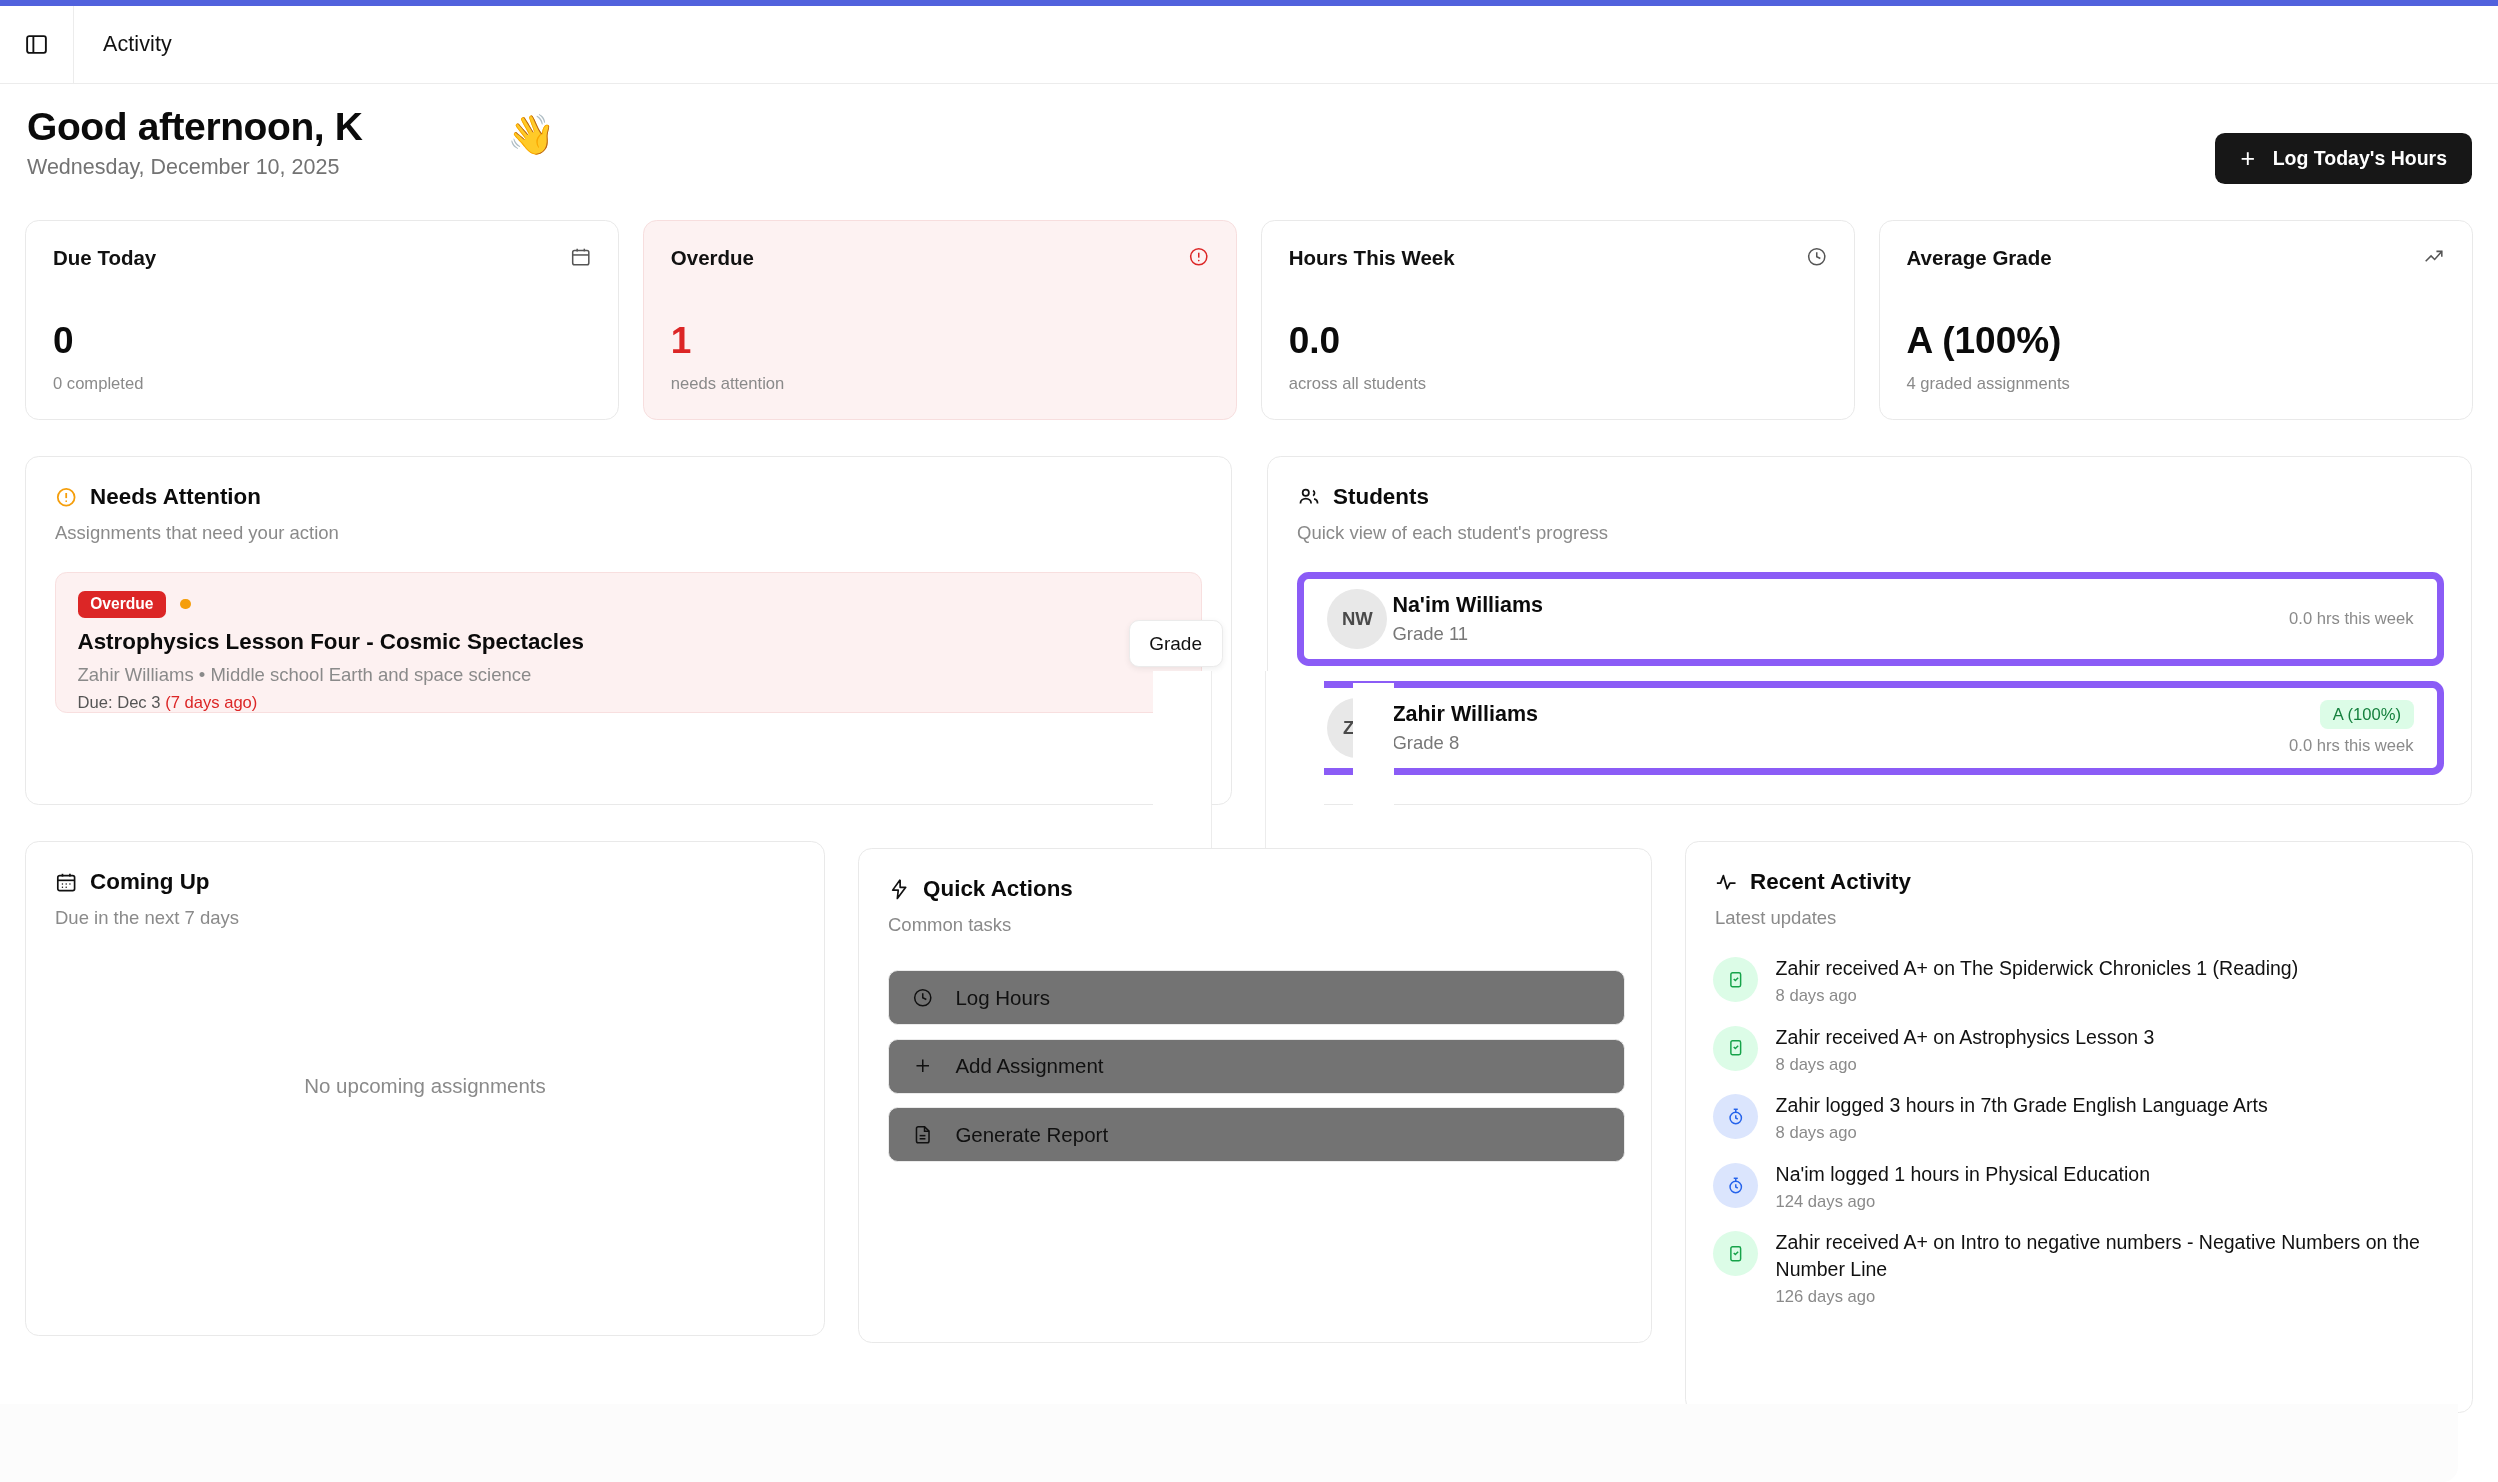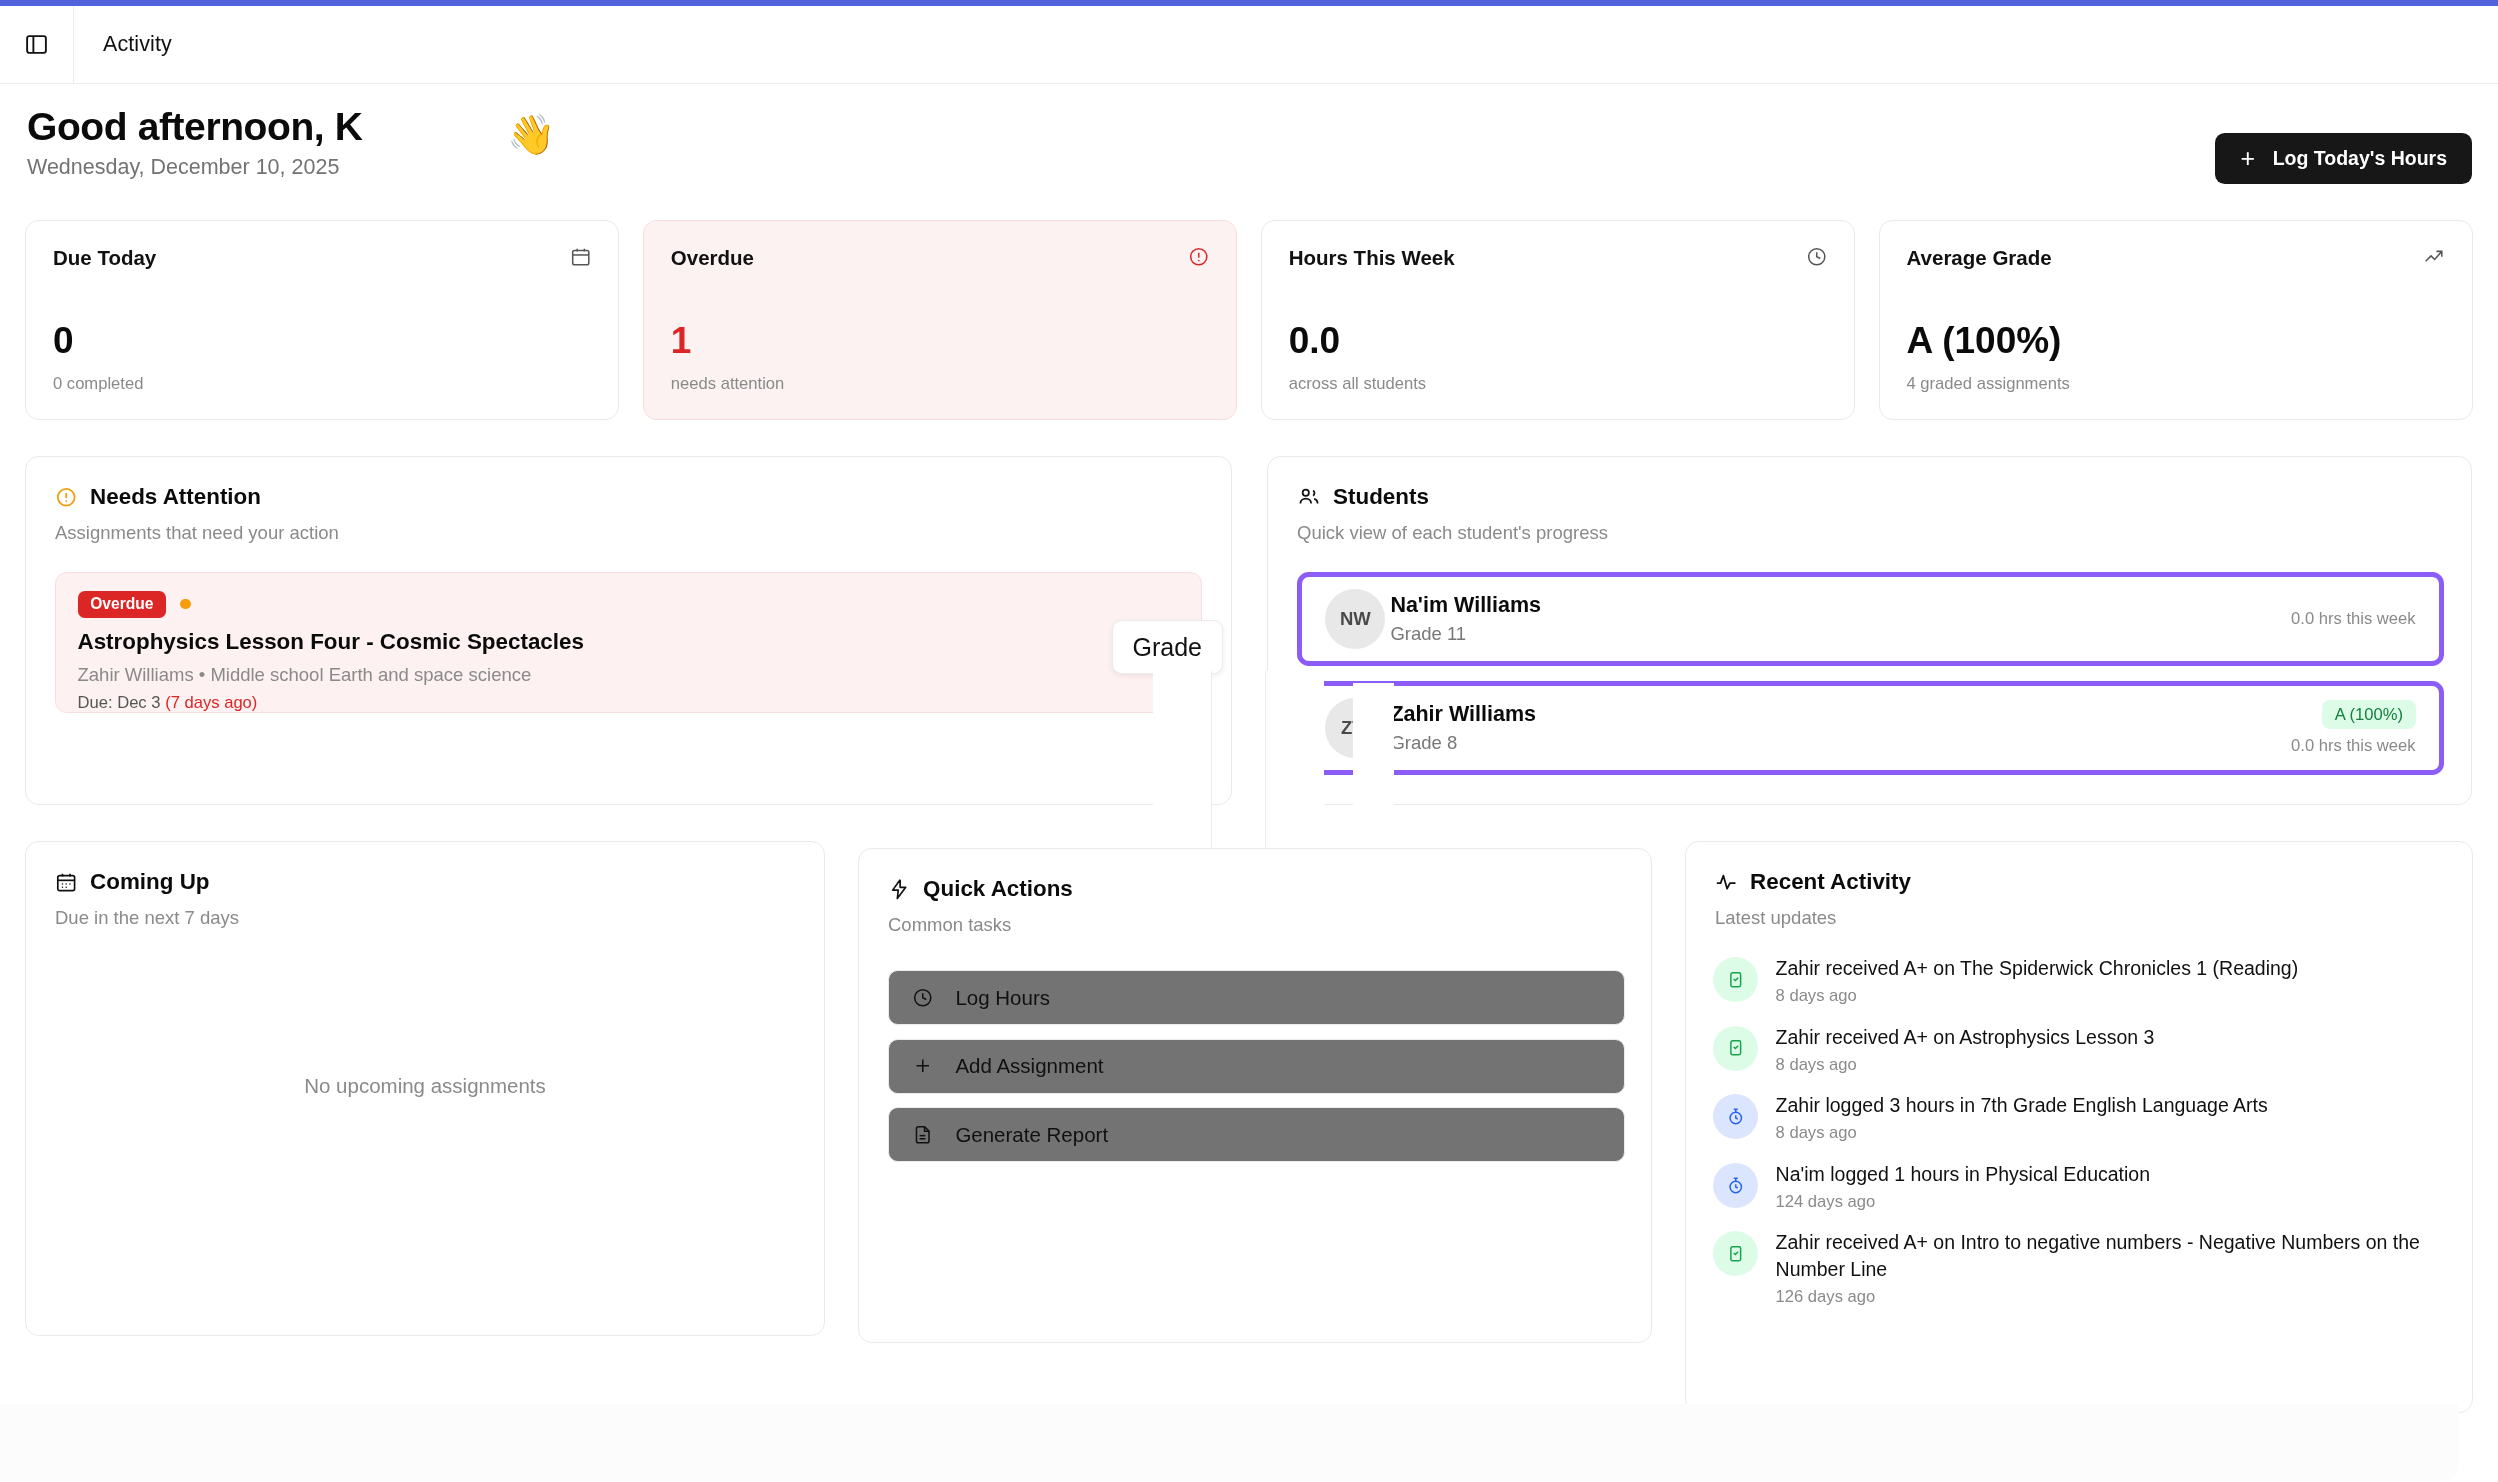--- a/index.html
+++ b/index.html
@@ -114,21 +114,21 @@
   }
   .assign-title {
     margin-top: 11.7px; font-size: 22.4px; font-weight: bold; color: #0b0b0b;
   }
   .assign-meta { margin-top: 8.8px; font-size: 18.5px; color: #8a8a8a; }
   .assign-due { margin-top: 6.8px; font-size: 16.6px; color: #555555; }
   .assign-due .late { color: #dc2626; }
   .grade-btn {
     position: absolute; right: -21.5px; top: 47px;
     background: #ffffff; border: 1px solid #ebebeb; border-radius: 9.8px;
-    padding: 11.7px 19.5px; font-size: 25px; color: #111111;
+    padding: 11.7px 19.5px; font-size: 19px; color: #111111;
     font-family: "Liberation Sans", sans-serif;
     box-shadow: 0 2px 6.8px rgba(0,0,0,.07); cursor: pointer;
   }
   
   .overlay-white-a {
     position: absolute; left: 1153px; top: 671px;
     width: 59px; height: 201px; background: #ffffff;
     border-radius: 0 0 13.7px 0; border-right: 1px solid #ececec;
     border-bottom: 1px solid #ececec;
   }
@@ -140,21 +140,21 @@
   }
   .overlay-white-c {
     position: absolute; left: 1353px; top: 683px;
     width: 41px; height: 142px; background: #ffffff;
   }
 
   
   .student-row {
     position: absolute; left: 29px;
     width: 1147px; height: 94px;
-    background: #ffffff; border: 5px solid #8b5cf6; border-radius: 11.7px;
+    background: #ffffff; border: 7px solid #8b5cf6; border-radius: 11.7px;
     display: flex; align-items: center; padding: 0 23.4px;
   }
   #student-row-0 { top: 115px; }
   #student-row-1 { top: 224px; }
   .avatar {
     width: 60px; height: 60px; border-radius: 50%;
     background: #e8e8e8; color: #4a4a4a;
     display: flex; align-items: center; justify-content: center;
     font-size: 18.5px; font-weight: bold; flex: none;
   }

